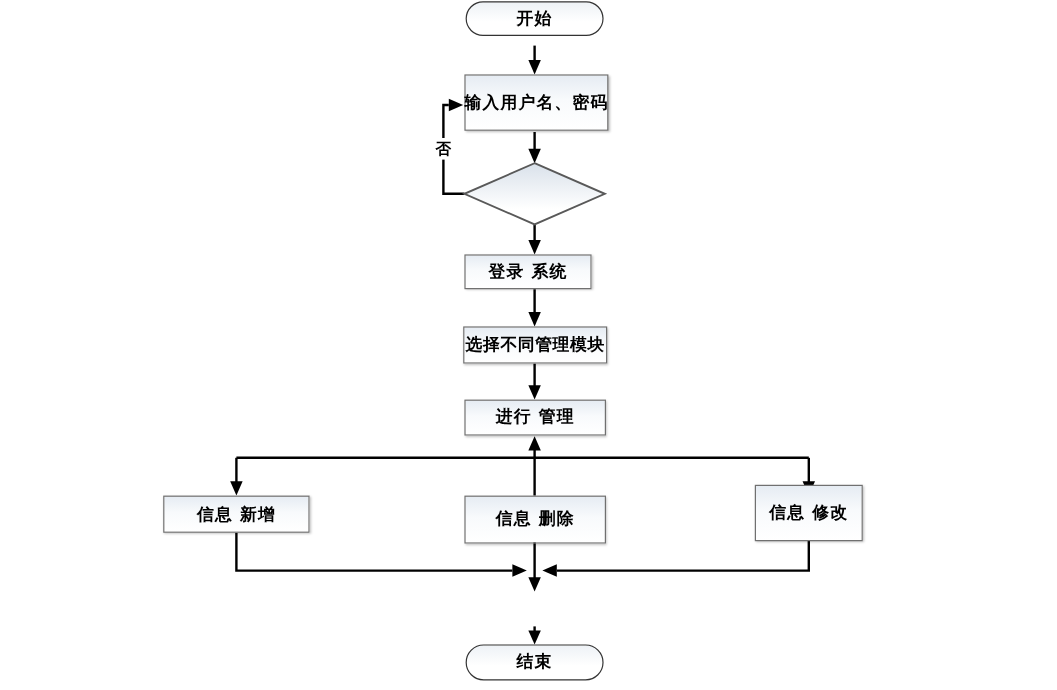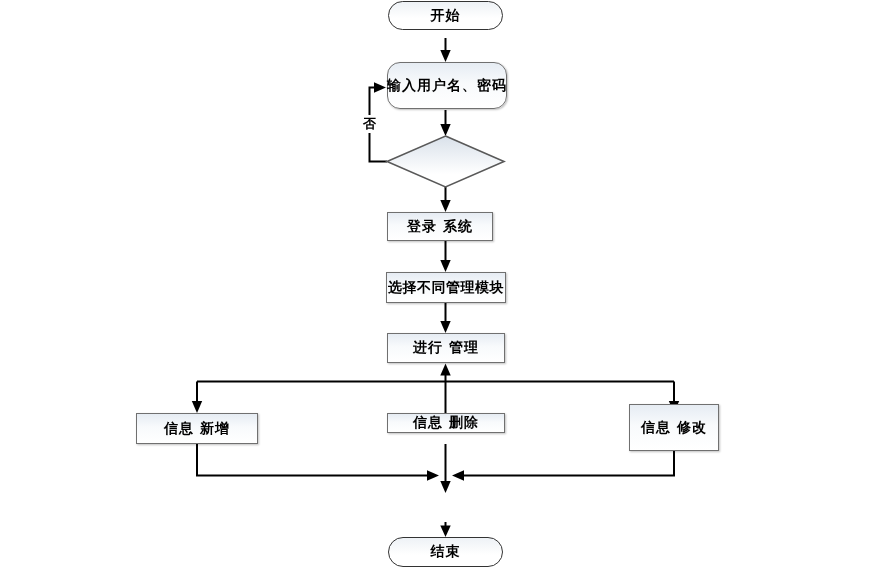--- a/index.html
+++ b/index.html
@@ -115,33 +115,33 @@
     <g stroke="#000" stroke-width="2" fill="#000">
       <line x1="445.5" y1="522" x2="445.5" y2="526"></line>
       <polygon points="445.5,537 440.3,525.5 450.7,525.5" stroke="none"></polygon>
     </g>
 
     <polygon points="445.5,136 504,161.5 445.5,187 387,161.5" fill="url(#diamondFill)" stroke="#595959" stroke-width="1.6"></polygon>
   </svg>
 
   <div class="node stadium" style="left:388px;top:1px;width:115px;height:29px;">开始</div>
 
-  <div class="node rect" style="left:387px;top:62px;width:120px;height:47px;border-radius:13px;">输入用户名、密码</div>
+  <div class="node rect" style="left:387px;top:62px;width:120px;height:47px;">输入用户名、密码</div>
 
 
   <div class="edge-label" style="left:360px;top:115px;width:19px;height:18px;">否</div>
 
   <div class="node rect" style="left:387px;top:212px;width:106px;height:29px;">登录 系统</div>
 
   <div class="node rect" style="left:386px;top:272px;width:120px;height:31px;letter-spacing:0.5px;">选择不同管理模块</div>
 
   <div class="node rect" style="left:387px;top:333px;width:118px;height:30px;">进行 管理</div>
 
   <div class="node rect" style="left:136px;top:413px;width:122px;height:31px;">信息 新增</div>
 
-  <div class="node rect" style="left:387px;top:413px;width:118px;height:20px;">信息 删除</div>
+  <div class="node rect" style="left:387px;top:413px;width:118px;height:40px;">信息 删除</div>
 
   <div class="node rect" style="left:629px;top:404px;width:90px;height:47px;">信息 修改</div>
 
 
   <div class="node stadium" style="left:388px;top:537px;width:115px;height:30px;">结束</div>
 
 </div>
 
 </body></html>

